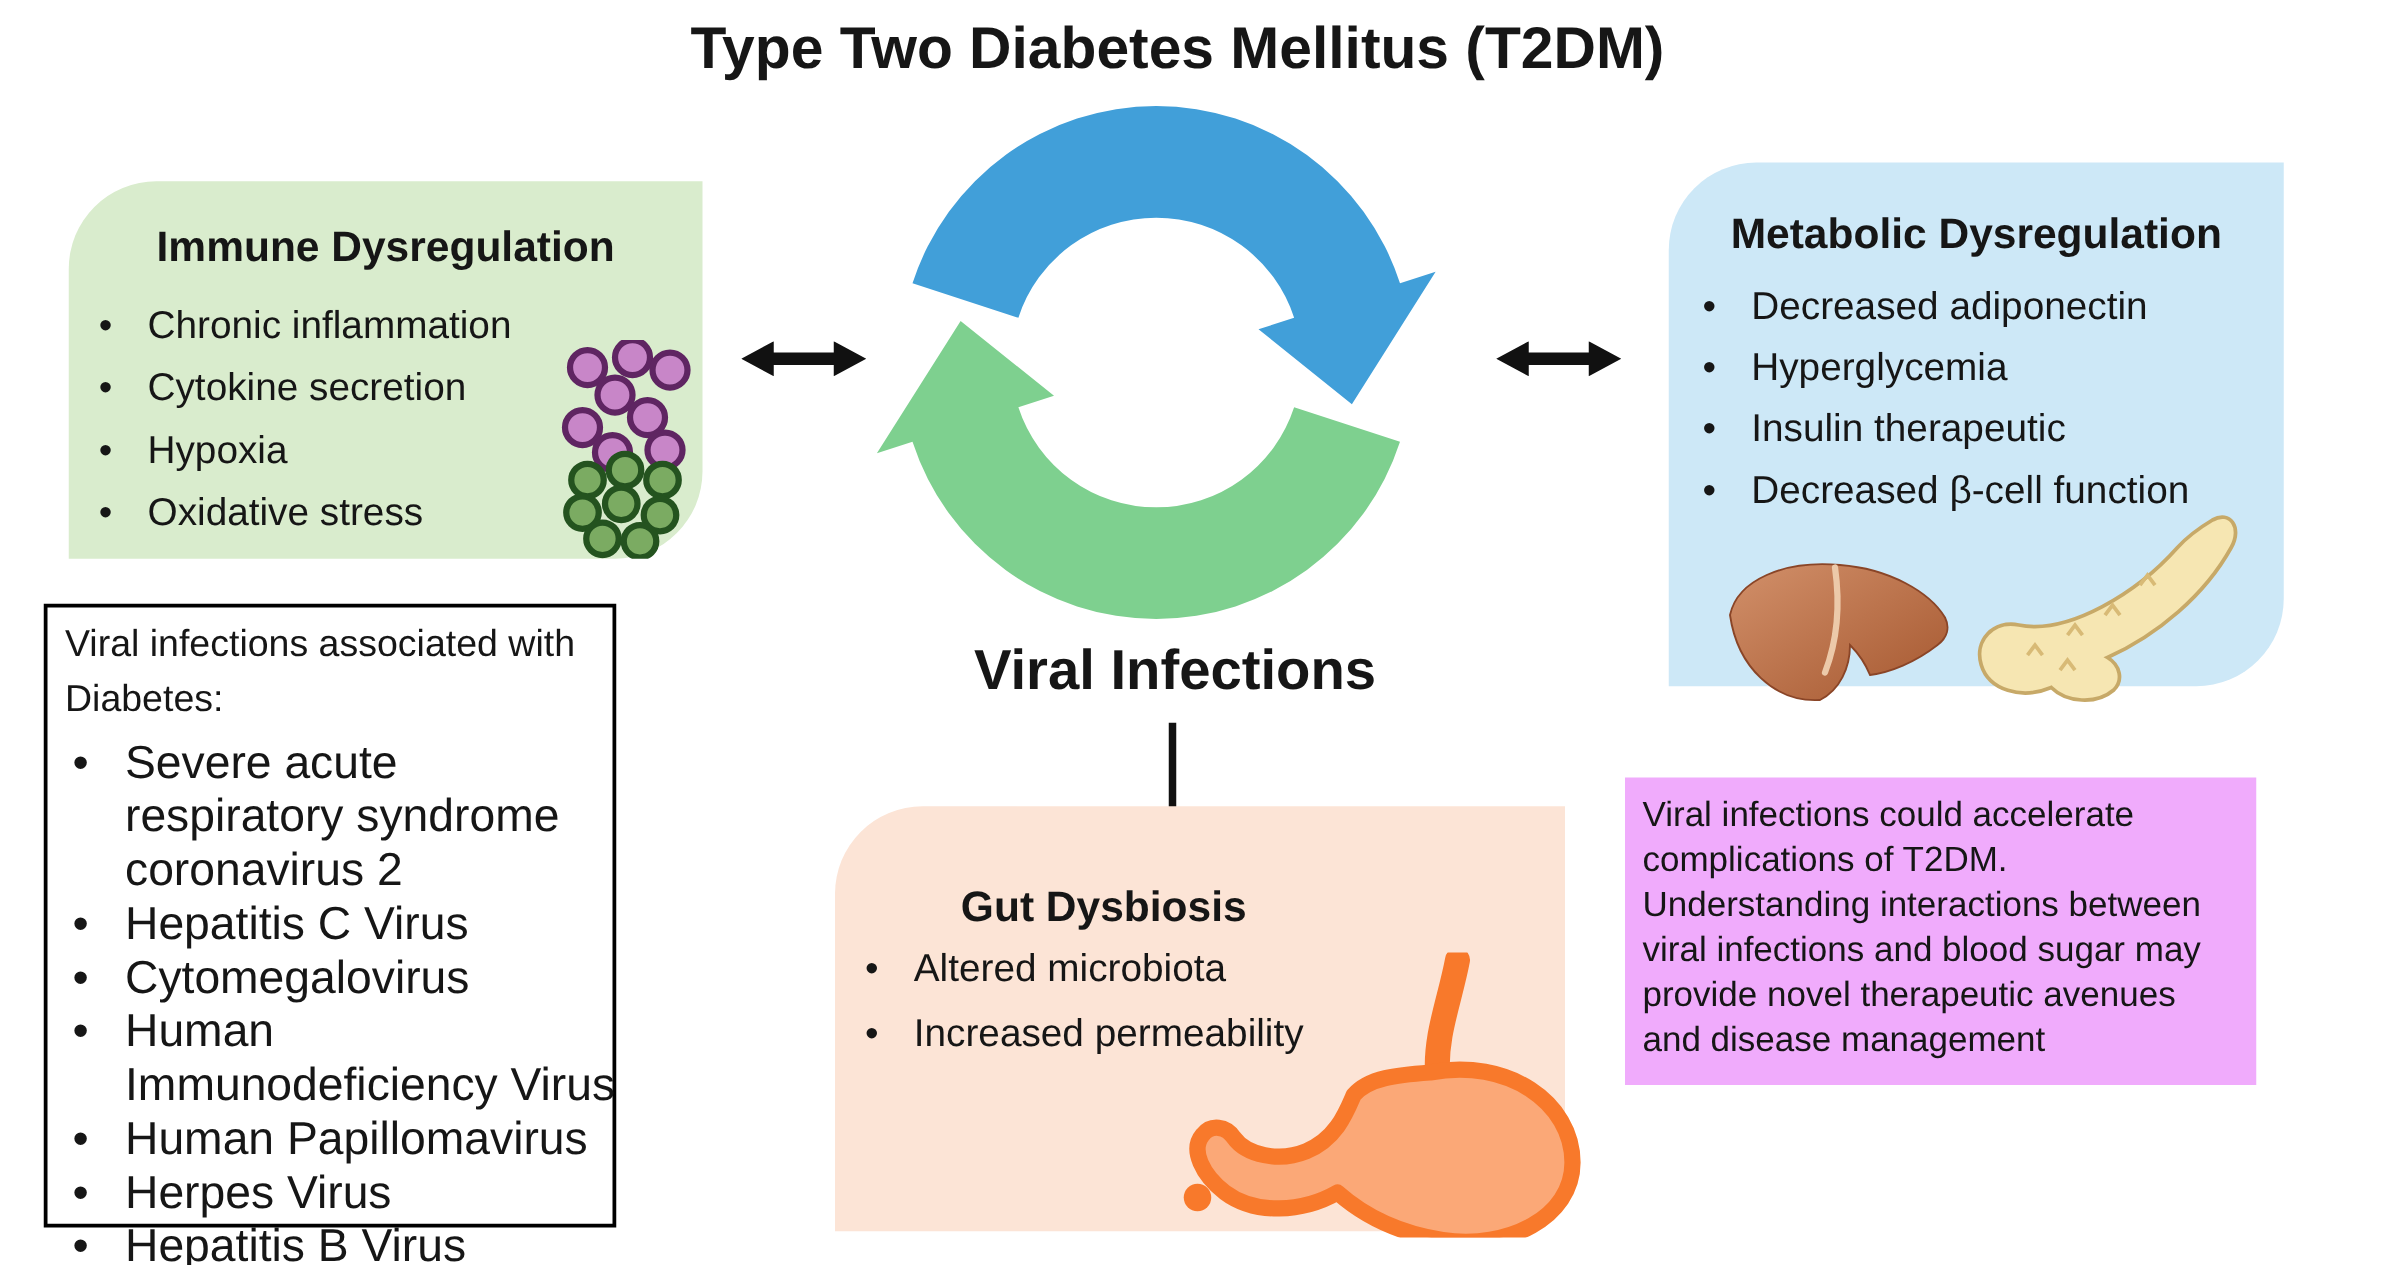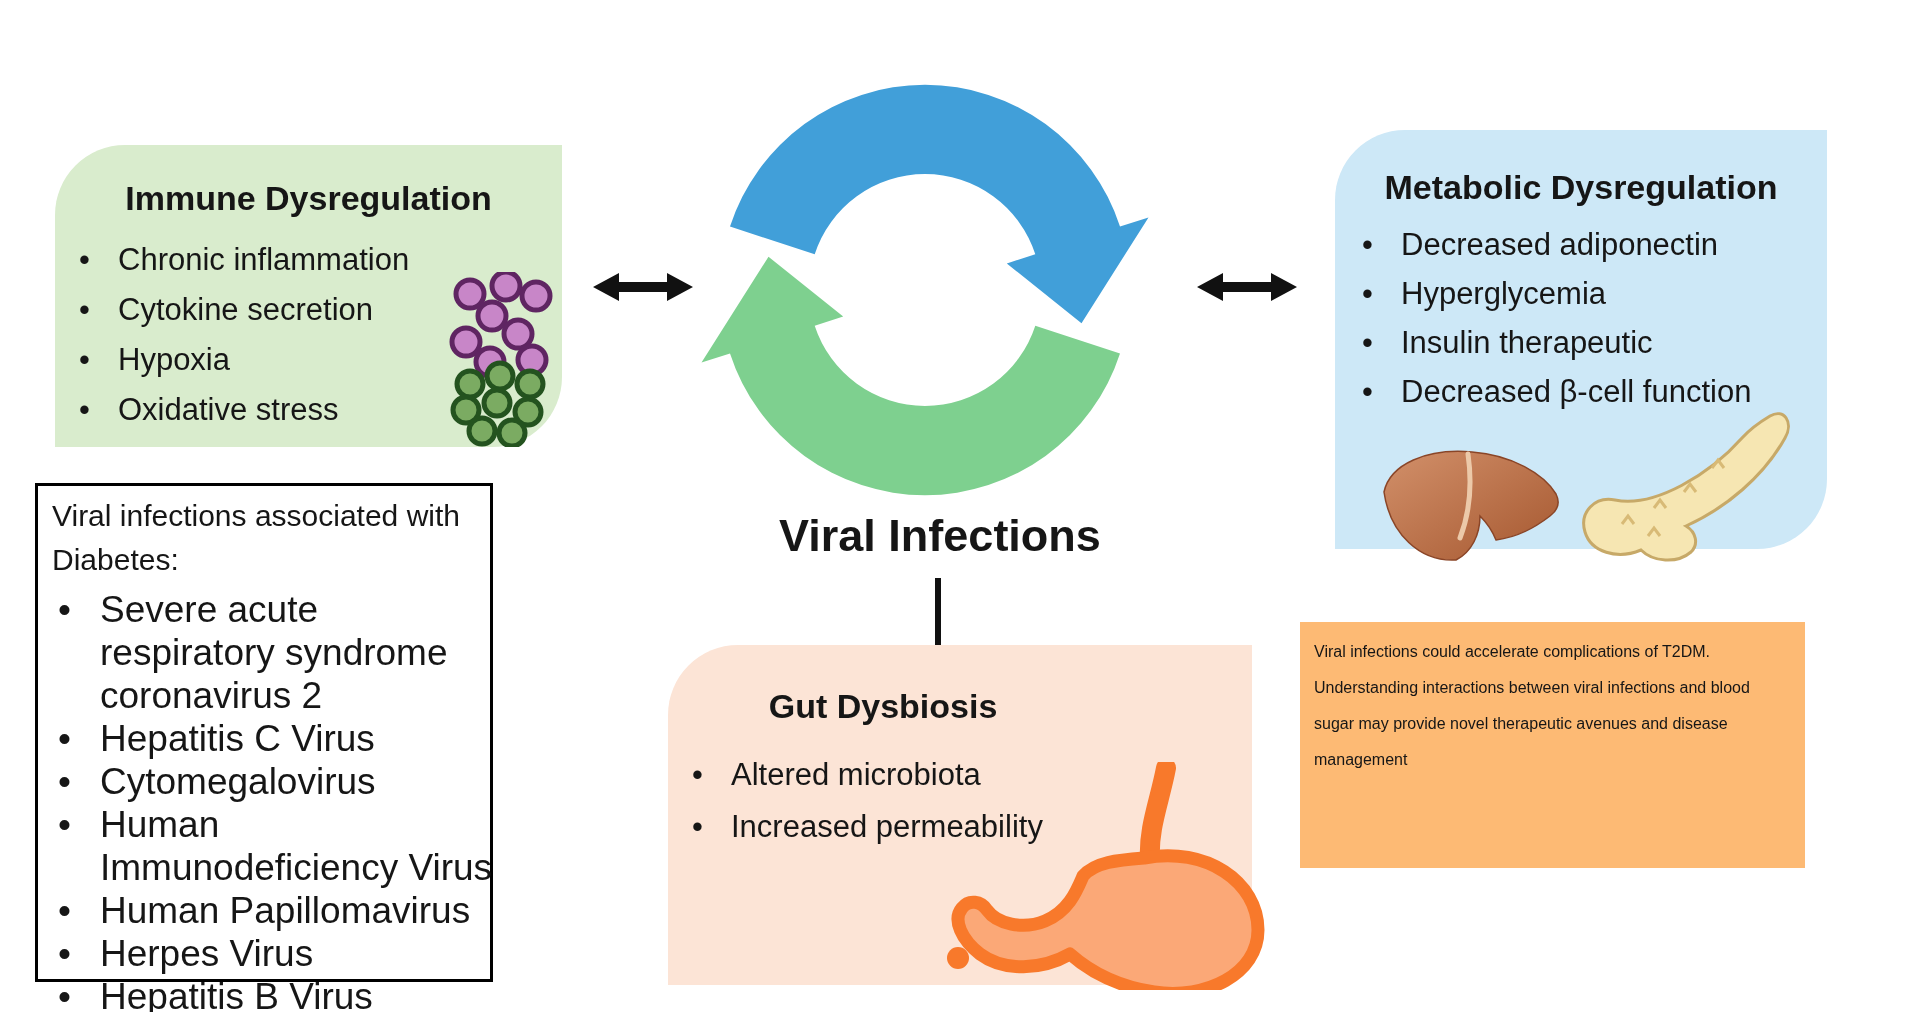--- a/index.html
+++ b/index.html
@@ -11,50 +11,51 @@
     position:absolute;left:0;top:10px;width:1884px;text-align:center;
     font-size:47px;font-weight:bold;
   }
   .card{position:absolute;box-sizing:border-box;}
   .card.immune{left:55px;top:145px;width:507px;height:302px;background:#d9eccd;border-radius:70px 0 70px 0;}
   .card.metabolic{left:1335px;top:130px;width:492px;height:419px;background:#cde8f7;border-radius:70px 0 70px 0;}
   .card.gut{left:668px;top:645px;width:584px;height:340px;background:#fce4d6;border-radius:70px 0 70px 0;}
   .card-title{position:absolute;font-size:34px;font-weight:bold;text-align:center;}
   .immune .card-title{left:0;top:34px;width:100%;}
   .metabolic .card-title{left:0;top:38px;width:100%;}
-  .gut .card-title{left:0;top:42px;width:430px;text-align:center;}
+  .gut .card-title{left:0;top:62px;width:430px;text-align:center;}
   ul.blist{list-style:none;margin:0;padding:0;position:absolute;}
   .blist li{position:relative;padding-left:41px;font-size:31px;}
   .blist li::before{content:"\2022";position:absolute;left:2px;}
   .immune .blist{left:22px;top:90px;}
   .immune .blist li{line-height:50px;}
   .metabolic .blist{left:25px;top:90px;}
   .metabolic .blist li{line-height:49px;width:360px;}
   .gut .blist{left:22px;top:104px;}
   .gut .blist li{line-height:52px;}
   .virus-box{
     position:absolute;left:35px;top:483px;width:458px;height:499px;
     border:3px solid #000;background:#ffffff;box-sizing:border-box;
   }
   .virus-box .vtitle{position:absolute;left:14px;top:8px;width:530px;font-size:30px;line-height:44px;}
   .virus-box ul{position:absolute;left:20px;top:102px;list-style:none;margin:0;padding:0;}
   .virus-box li{position:relative;padding-left:42px;width:400px;font-size:37px;line-height:43px;}
   .virus-box li::before{content:"\2022";position:absolute;left:0;}
   .note-box{
-    position:absolute;left:1300px;top:622px;width:505px;height:246px;background:#fdba74;
-    box-sizing:border-box;padding:12px 14px;font-size:16px;line-height:36px;
+    position:absolute;left:1300px;top:622px;width:505px;height:246px;background:#f0abfc;
+    box-sizing:border-box;padding:12px 14px;font-size:28px;line-height:36px;
   }
   .center-label{position:absolute;left:700px;top:510px;width:480px;text-align:center;font-size:45px;font-weight:bold;}
   .abs{position:absolute;}
 </style>
 </head>
 <body>
 
 <div id="stage">
 
+  <div class="page-title">Type Two Diabetes Mellitus (T2DM)</div>
 
   <svg class="abs" style="left:700px;top:60px;" width="500" height="460" viewBox="0 0 500 460">
     <path d="M 30 166.6 A 205 205 0 0 1 420 166.6 L 448.5 157.4 L 381.5 263.3 L 306.8 203.4 L 335.3 194.2 A 116 116 0 0 0 114.7 194.2 Z" fill="#419fd9"></path>
     <path d="M 420 293.4 A 205 205 0 0 1 30 293.4 L 1.5 302.6 L 68.5 196.7 L 143.2 256.6 L 114.7 265.8 A 116 116 0 0 0 335.3 265.8 Z" fill="#7ed08f"></path>
   </svg>
 
   <div class="center-label">Viral Infections</div>
 
   <svg class="abs" style="left:593px;top:273px;" width="100" height="28" viewBox="0 0 100 28">
     <polygon points="0,14 26,0 26,9 74,9 74,0 100,14 74,28 74,19 26,19 26,28" fill="#111111"></polygon>

